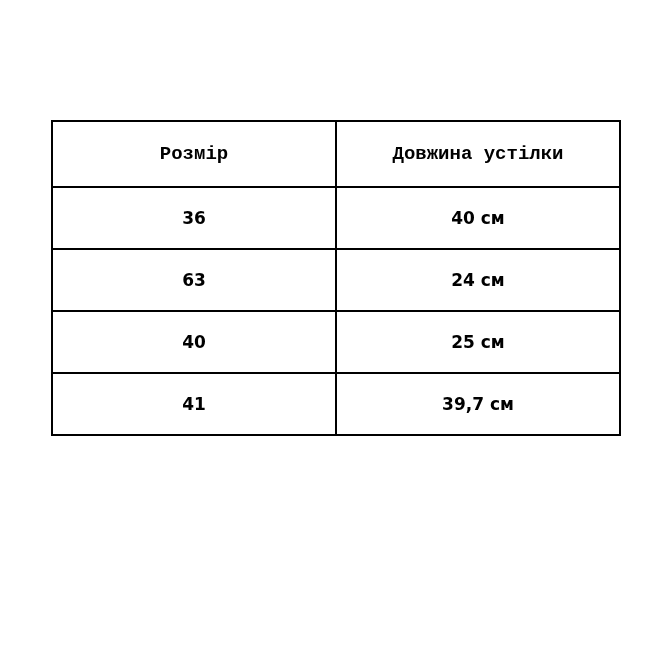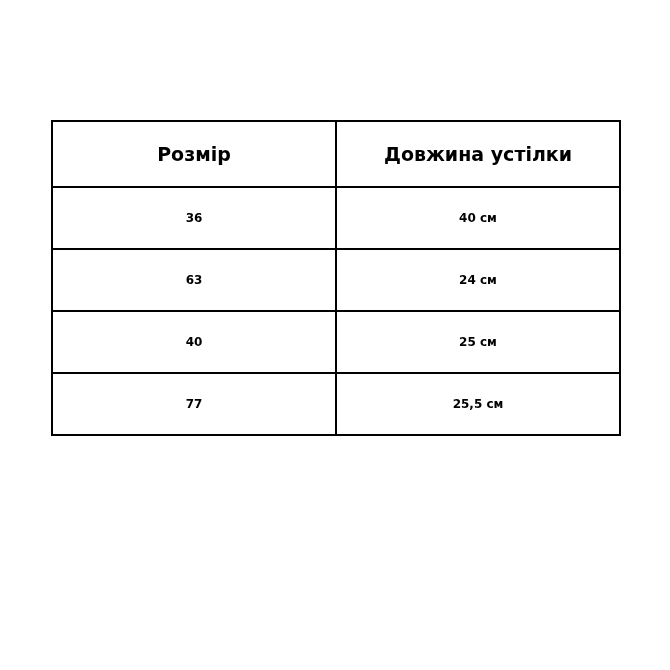--- a/index.html
+++ b/index.html
@@ -26,27 +26,28 @@
     width: 568px;
     table-layout: fixed;
   }
   table.size-table td,
   table.size-table th {
     border: 2px solid #000000;
     text-align: center;
     vertical-align: middle;
     padding: 0;
     height: 60px;
-    font-size: 12px;
+    font-size: 17px;
     font-weight: bold;
     color: #000000;
   }
   table.size-table th {
     height: 64px;
     font-size: 19px;
+    font-family: Liberation Mono, monospace;
   }
   table.size-table col.c1 { width: 284px; }
   table.size-table col.c2 { width: 284px; }
   .cell-text {
     display: block;
     line-height: 1;
   }
 </style>
 </head>
 <body>
@@ -87,21 +88,21 @@
       <tr>
         <td>
           <span class="cell-text">40</span>
         </td>
         <td>
           <span class="cell-text">25 см</span>
         </td>
       </tr>
       <tr>
         <td>
-          <span class="cell-text">77</span>
+          <span class="cell-text">41</span>
         </td>
         <td>
-          <span class="cell-text">25,5 см</span>
+          <span class="cell-text">39,7 см</span>
         </td>
       </tr>
     </tbody>
   </table>
 </div>
 
 </body></html>

